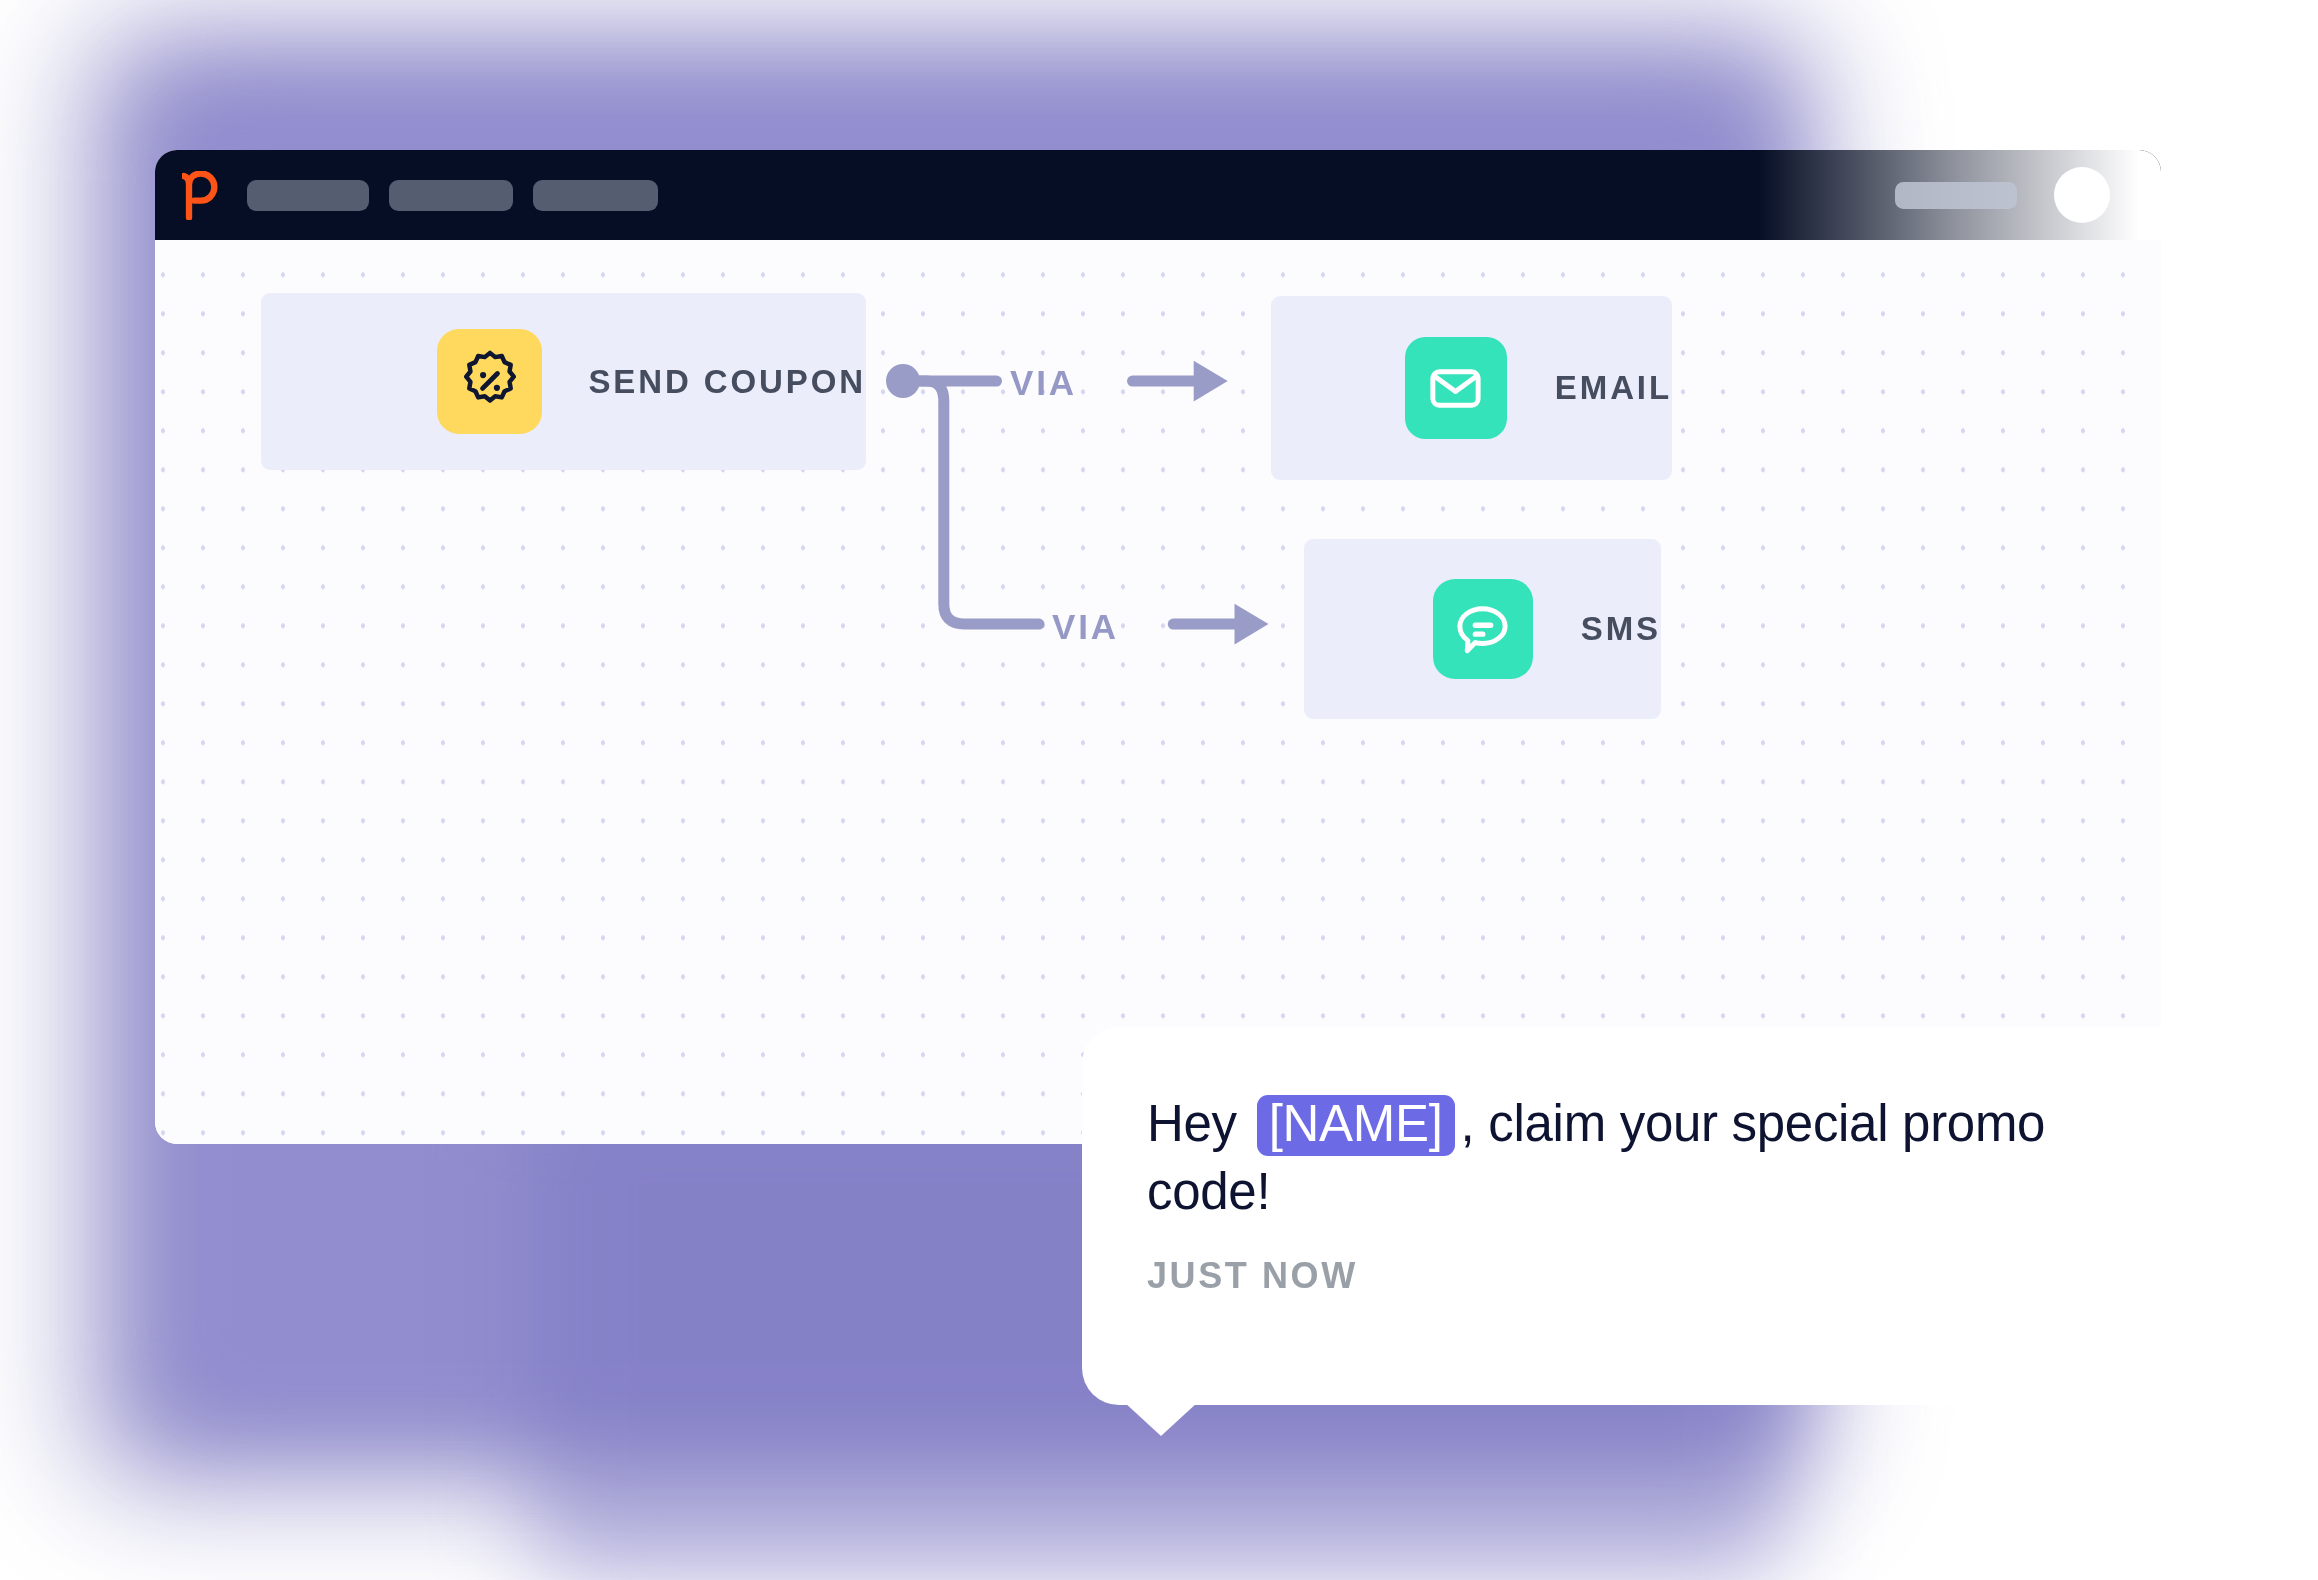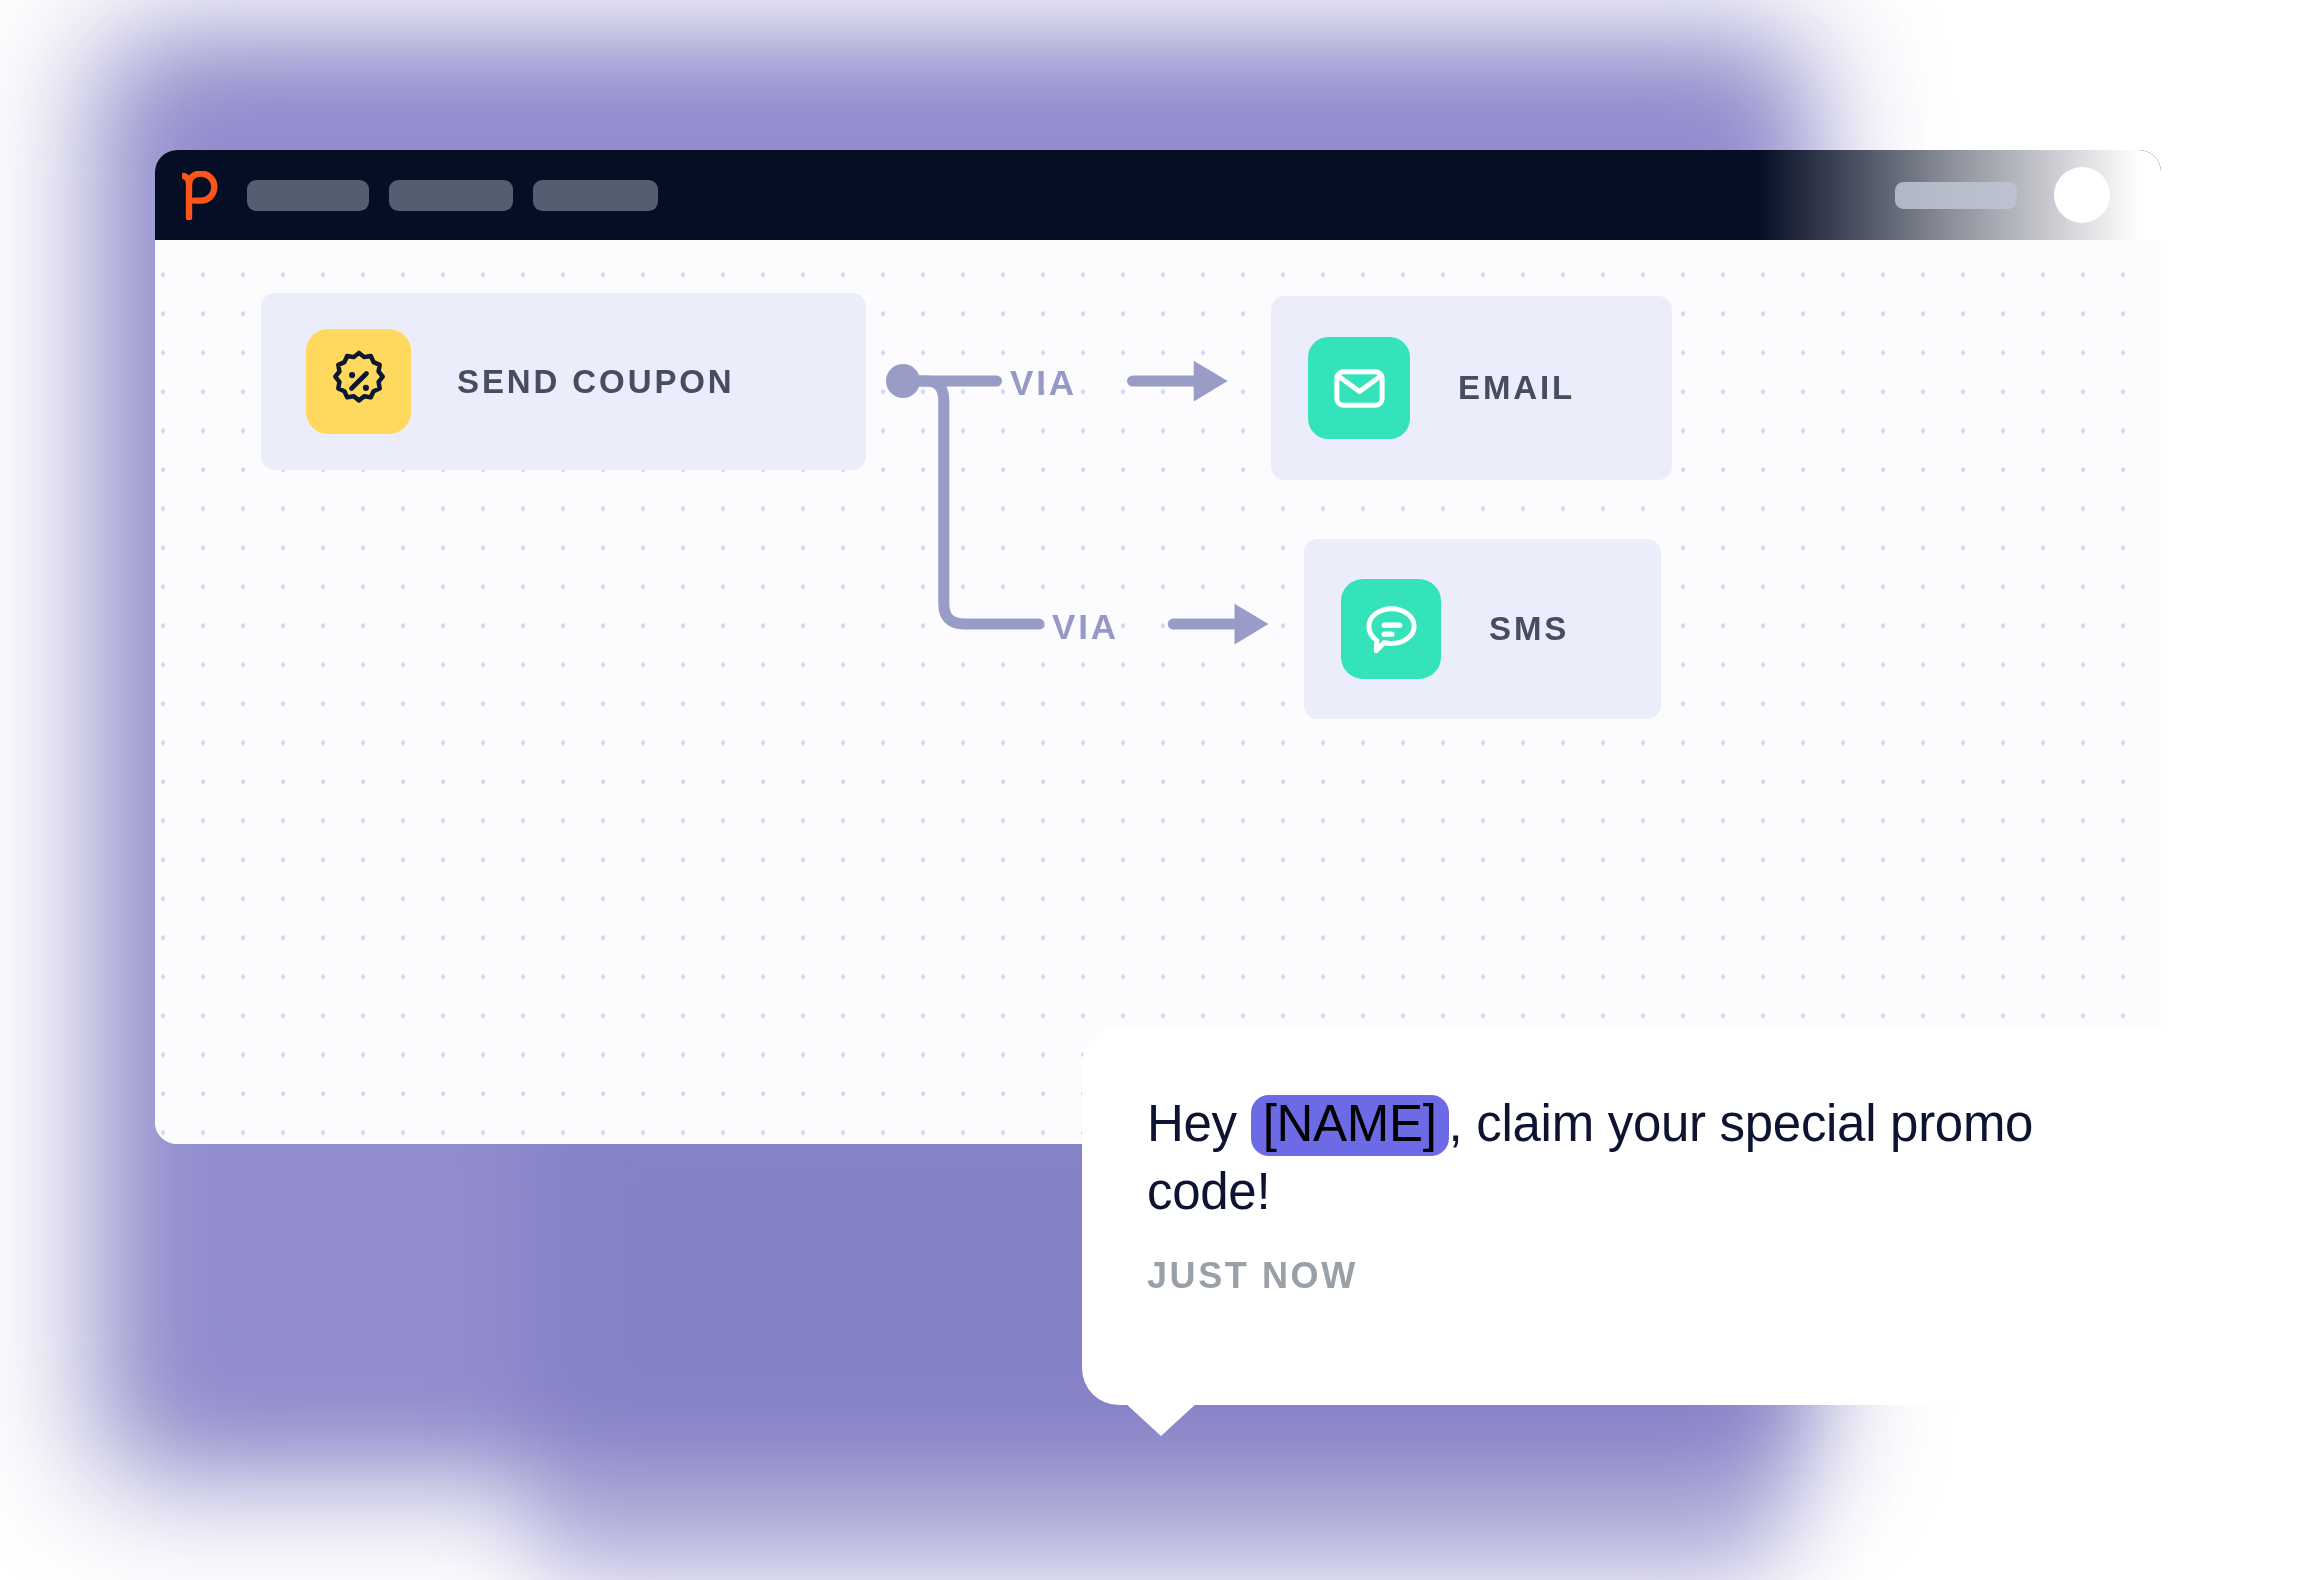--- a/index.html
+++ b/index.html
@@ -113,21 +113,22 @@
     background-size: 40px 39px;
     background-position: 68px 15.3px;
   }
 
   
   .node {
     position: absolute;
     display: flex;
     align-items: center;
     background: #ebedfb;
-    border-radius: 14px;
+    border-radius: 9px;
+    justify-content: flex-end;
   }
   .node-send  { left: 106px; top: 53px;  width: 605px; height: 177px; padding-left: 45px; }
   .node-email { left: 1116px; top: 56px; width: 401px; height: 184px; padding-left: 37px; }
   .node-sms   { left: 1149px; top: 299px; width: 357px; height: 180px; padding-left: 37px; }
 
   .icon-tile {
     border-radius: 20.4px;
     display: flex; align-items: center; justify-content: center;
     flex: none;
   }
@@ -186,24 +187,24 @@
   .bubble-text {
     font-size: 51px;
     line-height: 1.33;
     color: #0d1330;
     font-weight: 400;
     letter-spacing: -0.3px;
   }
   .token {
     display: inline-block;
     background: #6d6ae6;
-    color: #000000;
-    border-radius: 18px;
+    color: #ffffff;
+    border-radius: 11px;
     padding: 1.7px 12px 5.1px 12px;
-    margin: 0 0;
+    margin: 0 6px;
     line-height: 1.05;
     vertical-align: baseline;
   }
   .bubble-time {
     margin-top: 29px;
     font-size: 36px;
     font-weight: 700;
     letter-spacing: 2.6px;
     color: #9aa0a8;
   }

